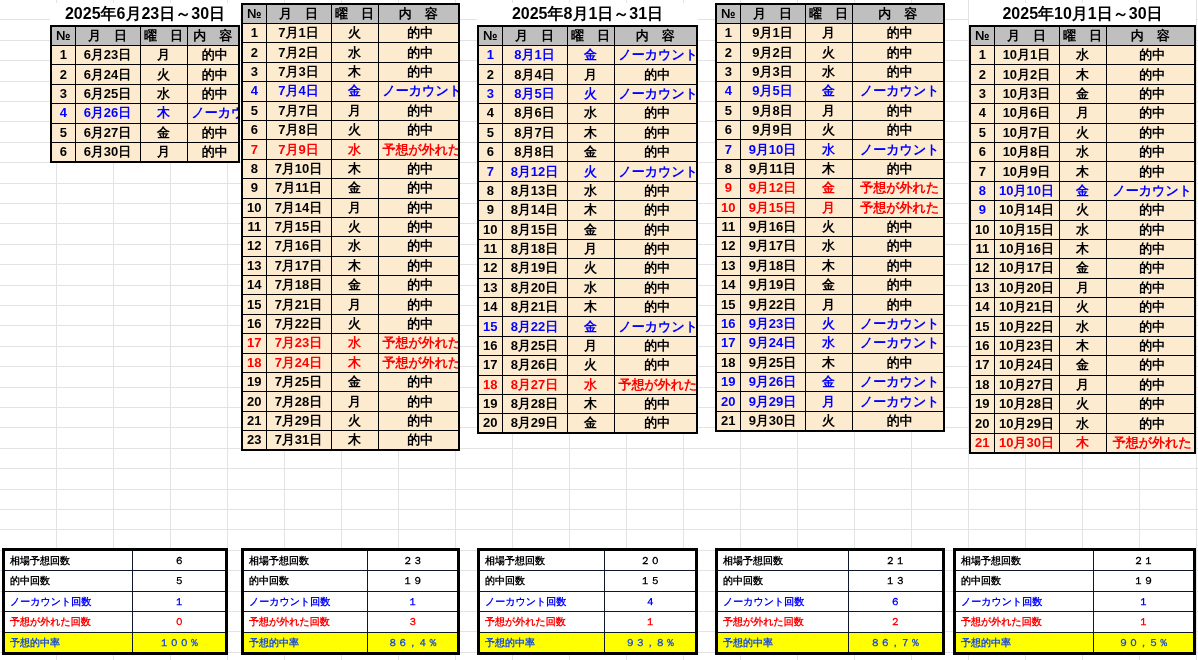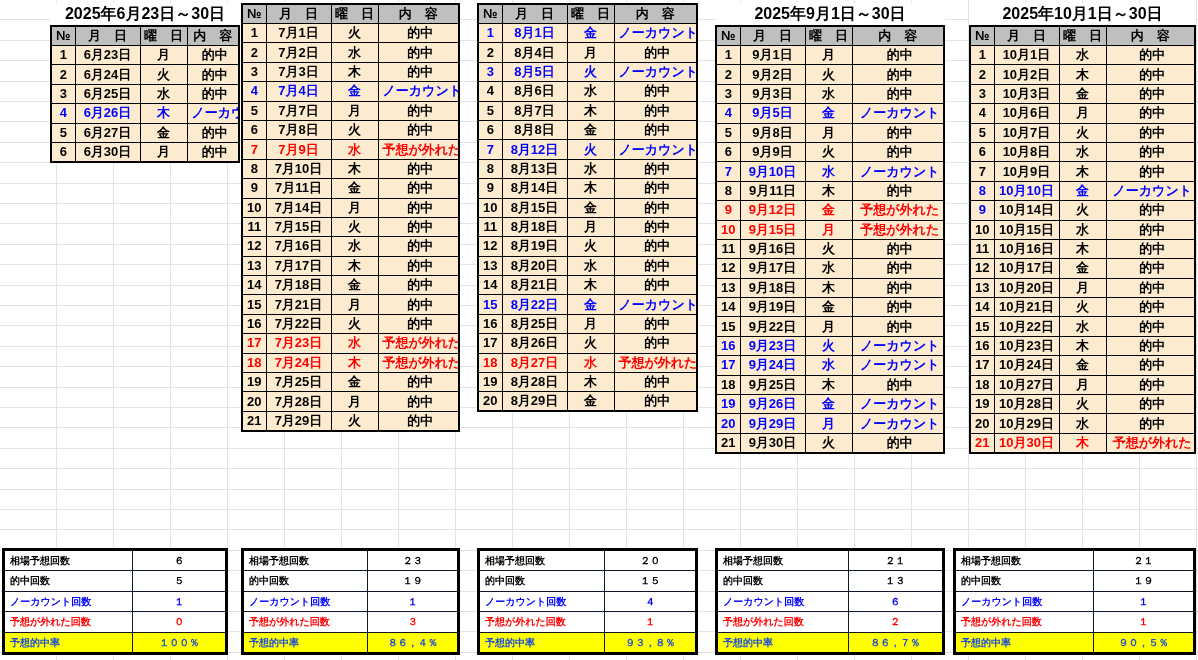--- a/index.html
+++ b/index.html
@@ -276,20 +276,26 @@
             <td class="cell-date c-hit">7月28日</td>
             <td class="cell-dow c-hit">月</td>
             <td class="cell-result c-hit">的中</td>
           </tr>
           <tr>
             <td class="cell-no c-hit">21</td>
             <td class="cell-date c-hit">7月29日</td>
             <td class="cell-dow c-hit">火</td>
             <td class="cell-result c-hit">的中</td>
           </tr>
+          <tr>
+            <td class="cell-no c-hit">23</td>
+            <td class="cell-date c-hit">7月31日</td>
+            <td class="cell-dow c-hit">木</td>
+            <td class="cell-result c-hit">的中</td>
+          </tr>
         </tbody>
       </table>
     </div>
     <div class="summary-block" style="left: 241px; width: 219px;">
       <table class="summary">
         <colgroup>
           <col class="sum-col-label">
           <col class="sum-col-value">
         </colgroup>
         <tbody>
@@ -310,20 +316,21 @@
             <td class="sum-value c-miss">３</td>
           </tr>
           <tr class="rate-row">
             <td class="sum-label c-hit">予想的中率</td>
             <td class="sum-value c-hit">８６，４％</td>
           </tr>
         </tbody>
       </table>
     </div>
     <div class="month-block" style="left: 477px; width: 221px;">
+      <div class="table-title">2025年8月1日～31日</div>
       <table class="month">
         <colgroup>
           <col class="col-no">
           <col class="col-date">
           <col class="col-dow">
           <col>
         </colgroup>
         <thead>
           <tr>
             <th>№</th>
@@ -480,21 +487,20 @@
             <td class="sum-value c-miss">１</td>
           </tr>
           <tr class="rate-row">
             <td class="sum-label c-hit">予想的中率</td>
             <td class="sum-value c-hit">９３，８％</td>
           </tr>
         </tbody>
       </table>
     </div>
     <div class="month-block" style="left: 715px; width: 230px;">
-      <div class="table-title">2025年9月1日～30日</div>
       <table class="month">
         <colgroup>
           <col class="col-no">
           <col class="col-date">
           <col class="col-dow">
           <col>
         </colgroup>
         <thead>
           <tr>
             <th>№</th>

